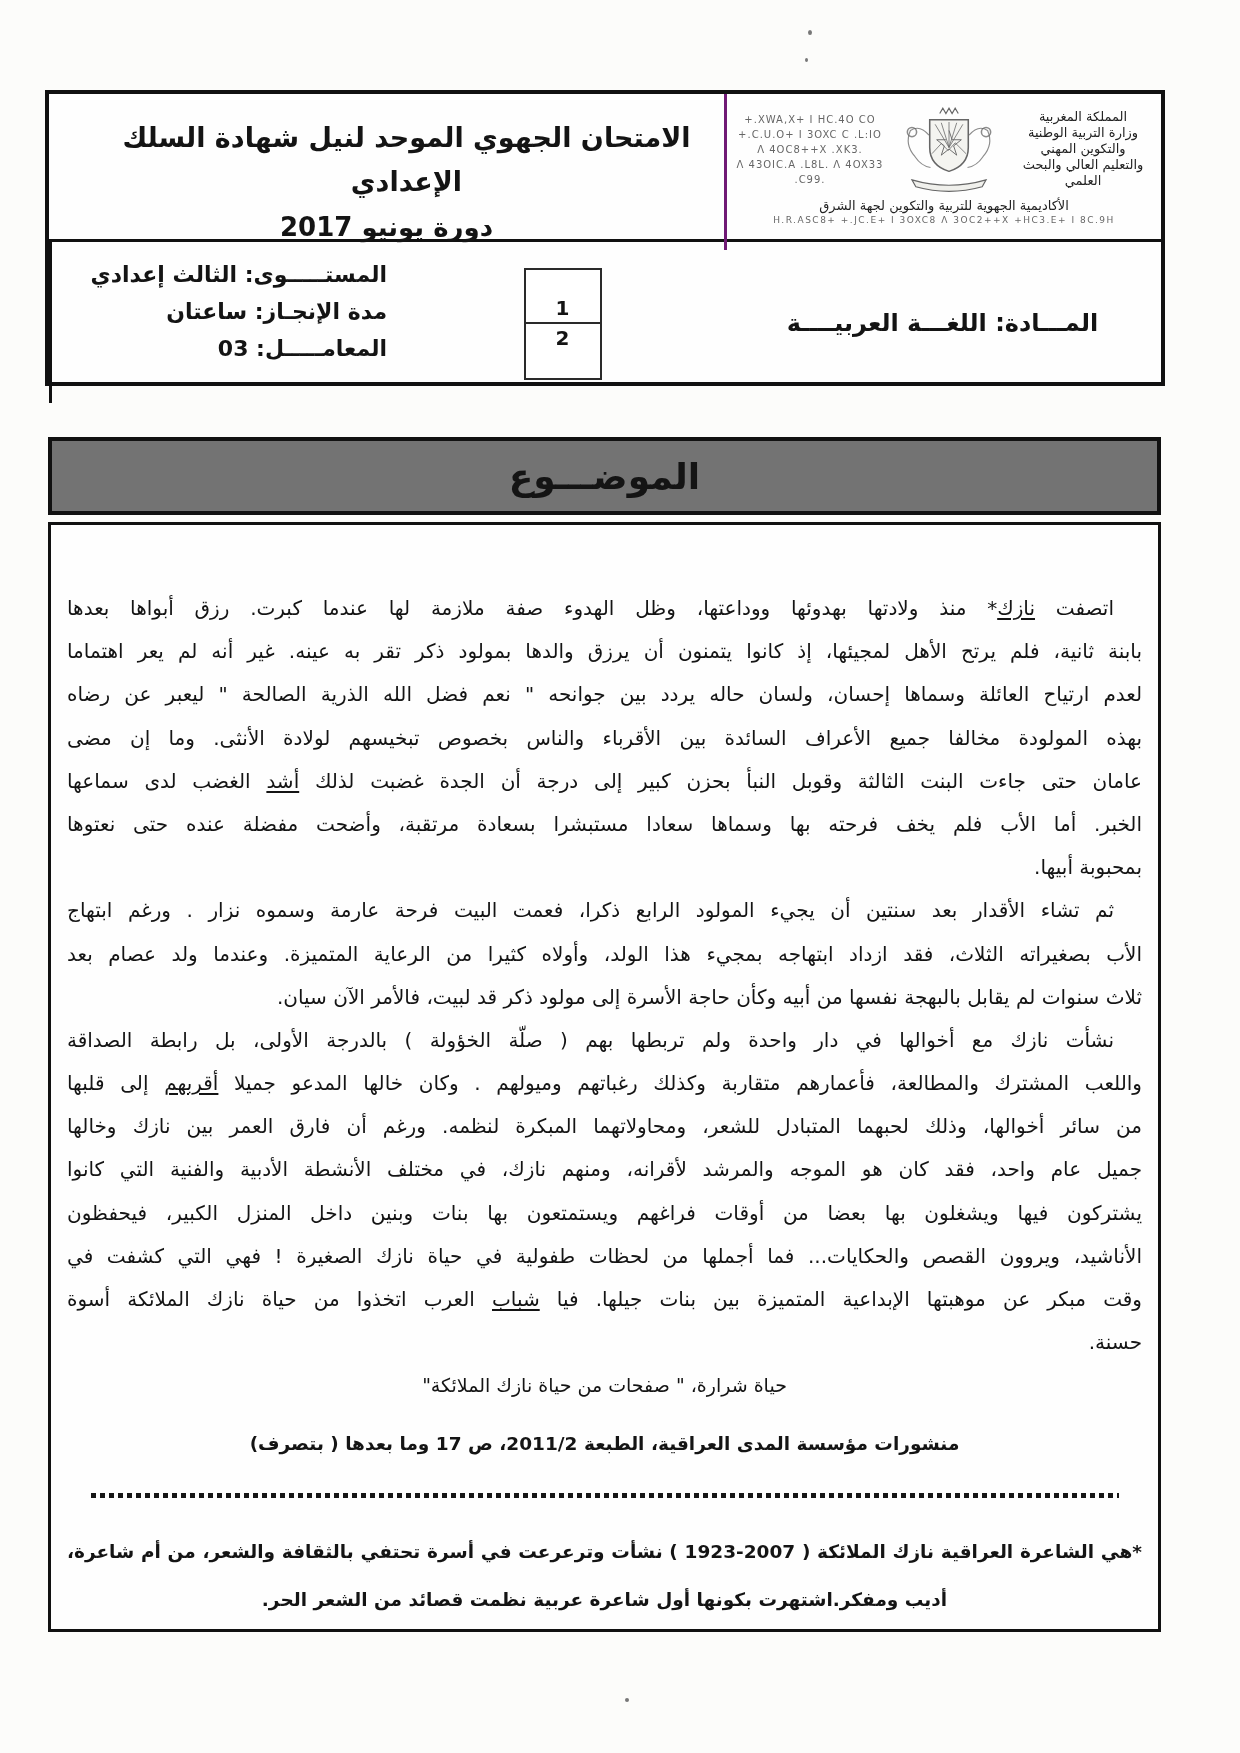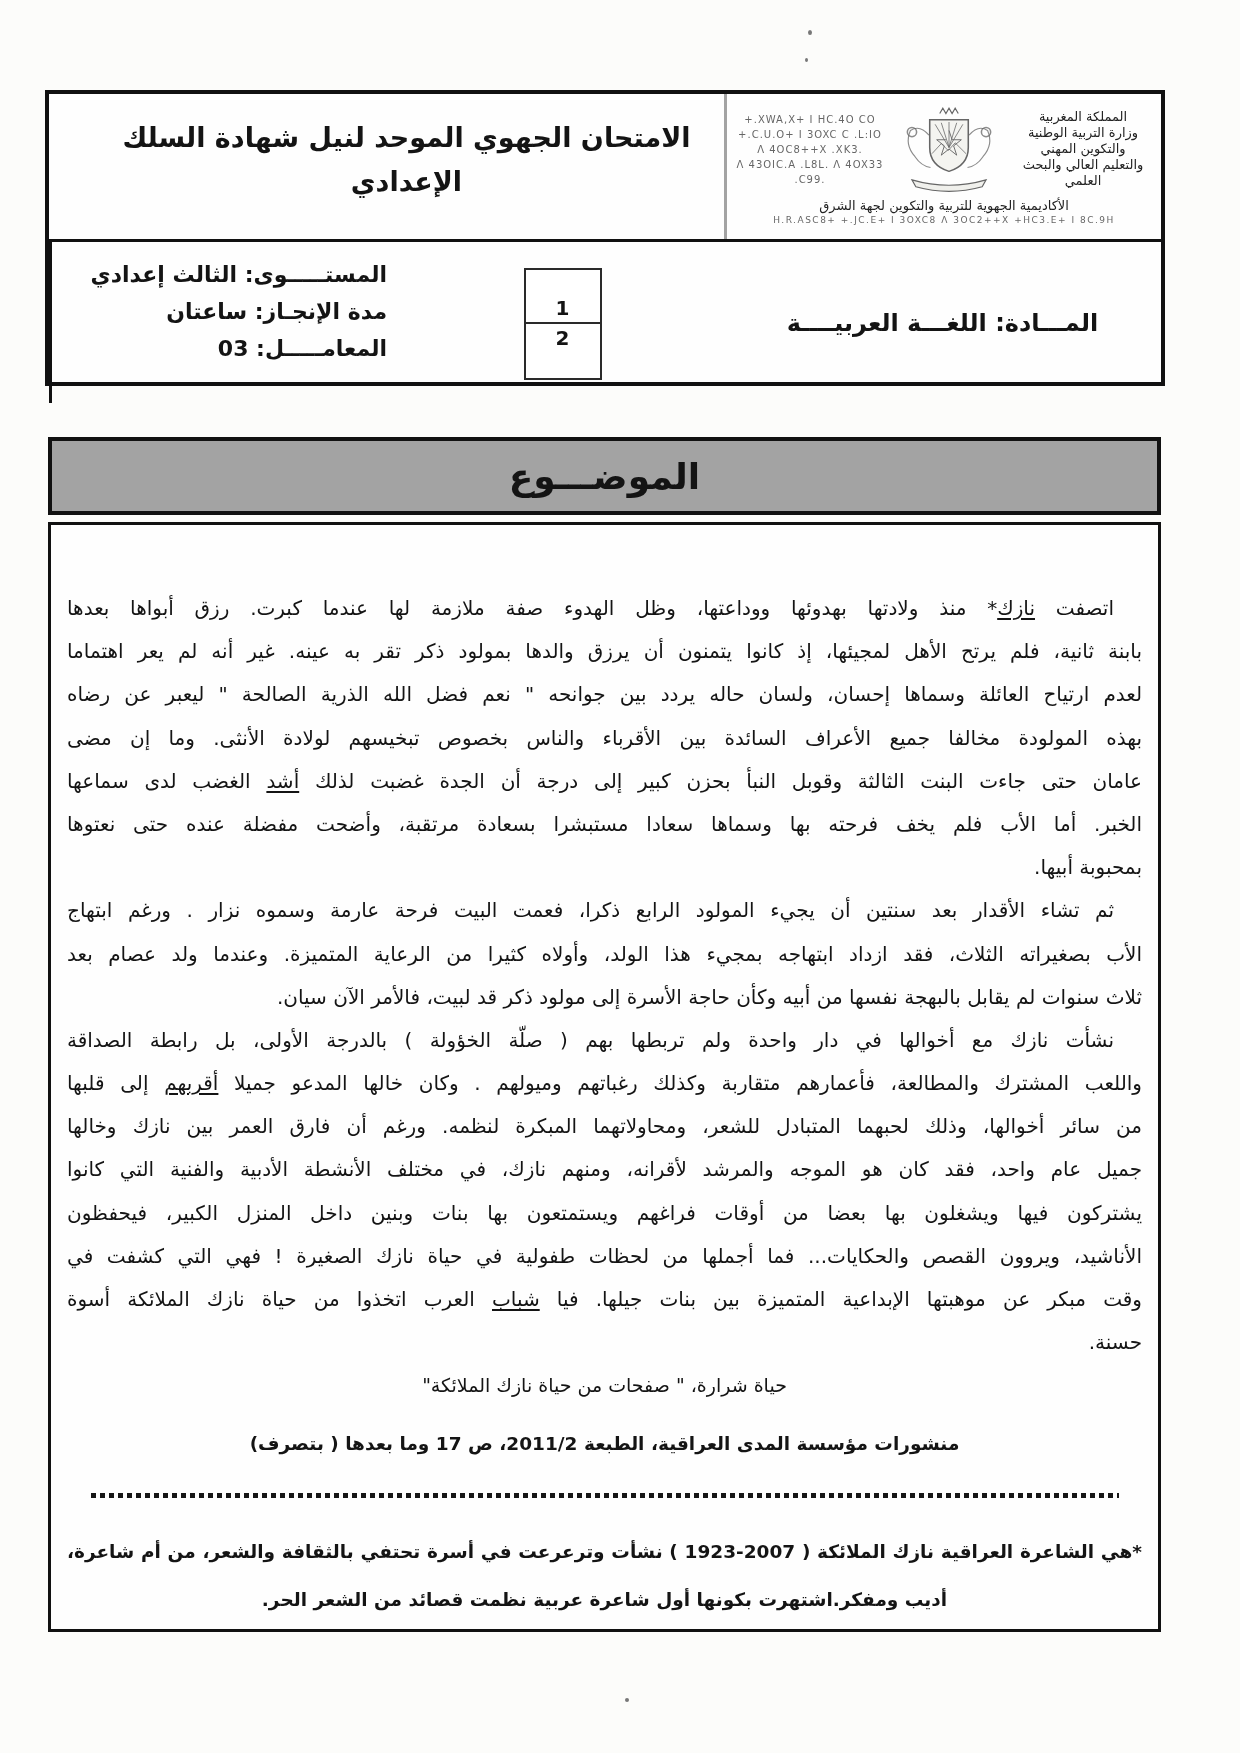--- a/index.html
+++ b/index.html
@@ -10,38 +10,38 @@
   
   .speck{position:absolute;background:#777;border-radius:50%;}
 
   
   .header{left:45px;top:90px;width:1120px;height:296px;border:4px solid #111;background:#fefefe;}
   .h-row1{display:grid;grid-template-columns:1fr 437px;direction:ltr;height:145px;border-bottom:3px solid #111;}
   .h-row2{display:grid;grid-template-columns:352px 1fr 437px;direction:ltr;height:161px;}
   .title-cell{direction:rtl;text-align:center;padding-top:22px;}
   .title-l1{font-weight:bold;font-size:27px;line-height:44px;padding-left:40px;}
   .title-l2{font-weight:bold;font-size:26px;line-height:46px;}
-  .logo-cell{direction:rtl;border-left:3px solid #a3a3a3;padding:7px 8px 0 8px;}
+  .logo-cell{direction:rtl;border-left:3px solid #701a75;padding:7px 8px 0 8px;}
   .logo-top{display:grid;grid-template-columns:150px 1fr 140px;direction:ltr;align-items:center;}
   .tif{font-size:10px;line-height:15px;letter-spacing:1px;color:#555;text-align:center;opacity:.9;}
   .min-ar{font-size:13px;line-height:16px;color:#222;text-align:center;}
   .emblem{display:flex;justify-content:center;align-items:center;}
   .academy{font-size:13px;color:#222;text-align:center;margin-top:1px;}
   .academy-tif{font-size:9px;letter-spacing:1.5px;color:#666;text-align:center;margin-top:2px;}
   .info-cell{direction:rtl;border-left:3px solid #111;padding:14px 14px 0 6px;text-align:right;
              font-weight:bold;font-size:22px;line-height:37px;}
   .mid-cell{direction:rtl;}
   .pagenum-table{width:78px;height:112px;border:2px solid #2a2a2a;margin:26px auto 0;background:#fff;box-sizing:border-box;}
   .pn1{height:54px;border-bottom:2px solid #2a2a2a;display:flex;align-items:flex-end;justify-content:center;
        font-weight:bold;font-size:20px;padding-bottom:2px;box-sizing:border-box;}
   .pn2{height:52px;display:flex;align-items:flex-start;justify-content:center;font-weight:bold;font-size:20px;padding-top:2px;}
   .subject-cell{direction:rtl;display:flex;align-items:center;justify-content:center;font-weight:bold;font-size:24px;}
 
   
-  .subjbox{left:48px;top:437px;width:1113px;height:78px;border:4px solid #111;background:#a3a3a3;
+  .subjbox{left:48px;top:437px;width:1113px;height:78px;border:4px solid #111;background:#737373;
            display:flex;align-items:center;justify-content:center;font-size:36px;font-weight:bold;}
 
   
   .textbox{left:48px;top:522px;width:1113px;height:1110px;border:3px solid #111;background:#fefefe;
            padding:62px 16px 0 16px;overflow:hidden;}
   .textbox .tline{font-size:20px;line-height:43.2px;height:43.2px;text-align:justify;text-align-last:justify;overflow:hidden;}
   .textbox .tline.last{text-align-last:right;}
   .textbox .tline.indent{padding-right:28px;}
   .textbox .cite{text-align:center;text-align-last:center;font-size:19px;}
   .textbox .pub{text-align:center;text-align-last:center;font-weight:bold;font-size:18.5px;margin-top:14px;}
@@ -60,20 +60,21 @@
 <div class="page">
 
   <div class="speck" style="left:808px;top:30px;width:4px;height:5px;"></div>
   <div class="speck" style="left:805px;top:58px;width:3px;height:4px;"></div>
   <div class="speck" style="left:625px;top:1698px;width:4px;height:4px;"></div>
 
   <div class="abs header">
     <div class="h-row1">
       <div class="title-cell">
         <div class="title-l1">الامتحان الجهوي الموحد لنيل شهادة السلك الإعدادي</div>
+        <div class="title-l2">دورة يونيو 2017</div>
       </div>
       <div class="logo-cell">
         <div class="logo-top">
           <div class="tif">
               <div class="tline"><span class="">+.XWA,X+ I HC.4O CO</span></div>
               <div class="tline"><span class="">+.C.U.O+ I 3OXC C .L:IO</span></div>
               <div class="tline"><span class="">Λ 4OC8++X .XK3.</span></div>
               <div class="tline"><span class="">Λ 43OIC.A .L8L. Λ 4OX33 .C99.</span></div>
             </div>
           <div class="emblem">

